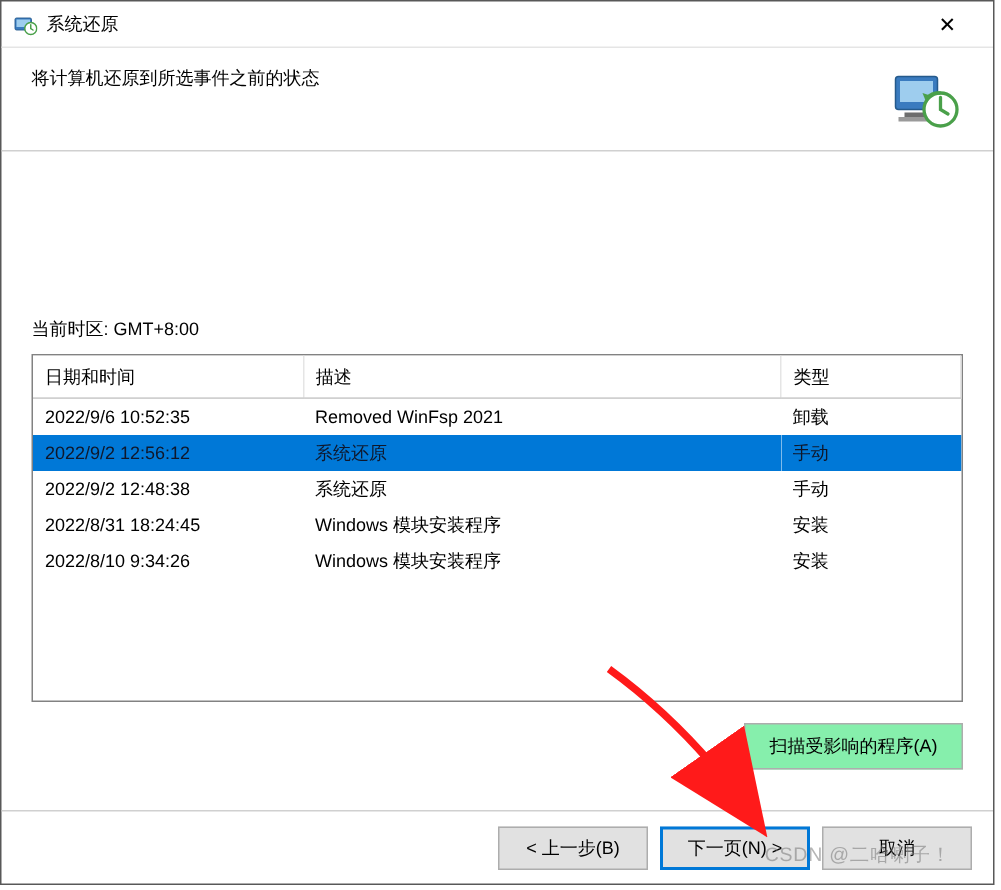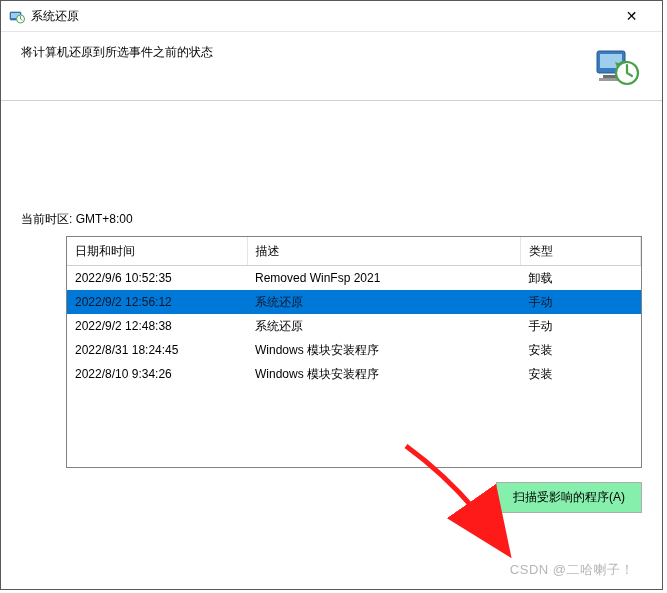--- a/index.html
+++ b/index.html
@@ -77,21 +77,20 @@
     flex-direction: column;
   }
   .timezone {
     margin-bottom: 8px;
   }
   .table-wrap {
     border: 1px solid #828282;
     height: 230px;
     background: #fff;
     overflow: hidden;
-    margin-left: 45px;
   }
   table {
     width: 100%;
     border-collapse: collapse;
     table-layout: fixed;
   }
   col.c-date { width: 180px; }
   col.c-desc { width: auto; }
   col.c-type { width: 120px; }
   thead th {
@@ -252,20 +251,31 @@
       </table>
     </div>
 
     <div class="scan-row">
       <div class="scan-btn">
         <span>扫描受影响的程序(A)</span>
       </div>
     </div>
   </div>
 
+  <div class="footer">
+    <div class="btn">
+      <span>&lt; 上一步(B)</span>
+    </div>
+    <div class="btn primary">
+      <span>下一页(N) &gt;</span>
+    </div>
+    <div class="btn">
+      <span>取消</span>
+    </div>
+  </div>
 
   <svg class="arrow-overlay" style="left:390px; top:440px;" width="140" height="130" viewBox="0 0 140 130">
     <defs>
       <marker id="ah" markerWidth="14" markerHeight="12" refX="11" refY="6" orient="auto">
         <polygon points="0,0 14,6 0,12" fill="#ff1a1a"></polygon>
       </marker>
     </defs>
     <path d="M15,5 Q70,45 112,105" stroke="#ff1a1a" stroke-width="5" fill="none" marker-end="url(#ah)"></path>
   </svg>
 

